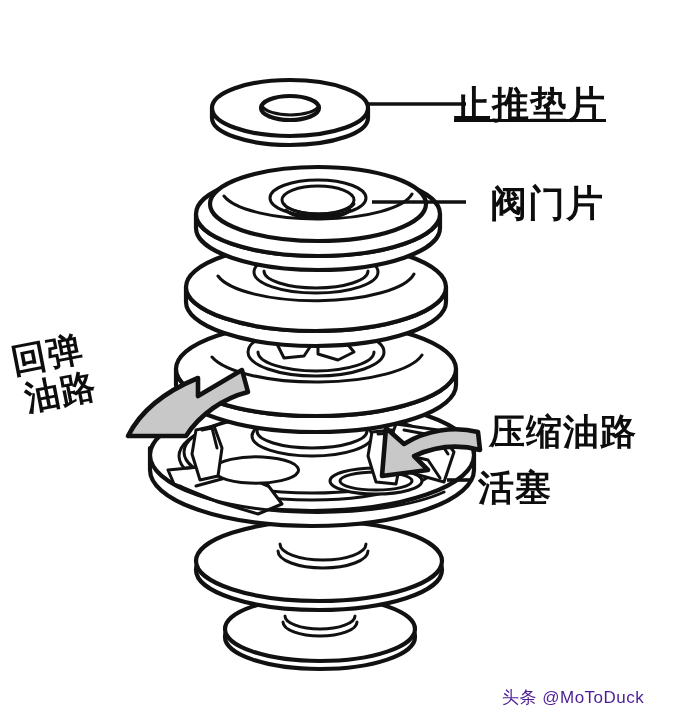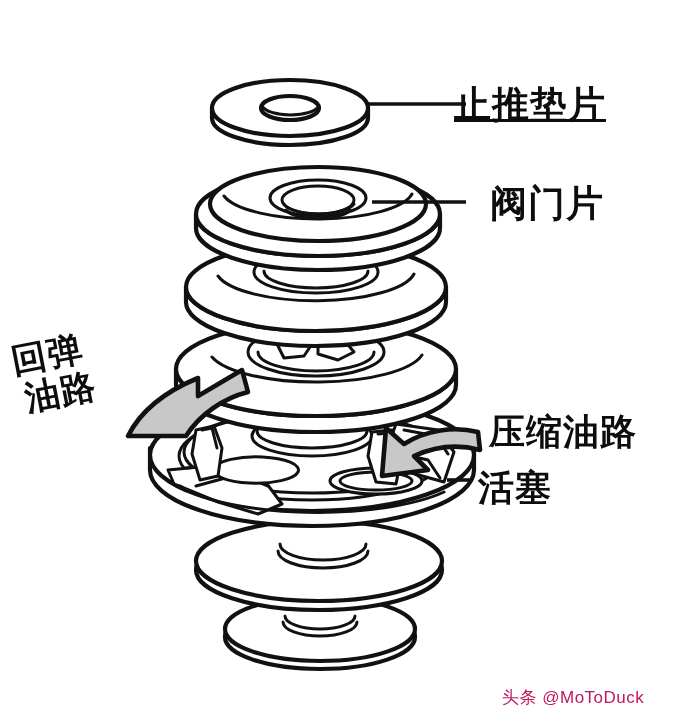--- a/index.html
+++ b/index.html
@@ -37,21 +37,21 @@
     transform-origin:left top;
     text-align:left;
   }
   #lbl-rebound .ln{display:block;}
   #lbl-rebound .ln2{margin-left:6px;}
 
   #watermark{
     position:absolute;
     left:502px;top:686px;
     font-size:17px;
-    color:#be185d;
+    color:#4c1d95;
     font-weight:normal;
     letter-spacing:.5px;
     white-space:nowrap;
     font-family:"Liberation Sans","DejaVu Sans",sans-serif;
   }
 </style>
 </head>
 <body>
 
 <div id="stage">

